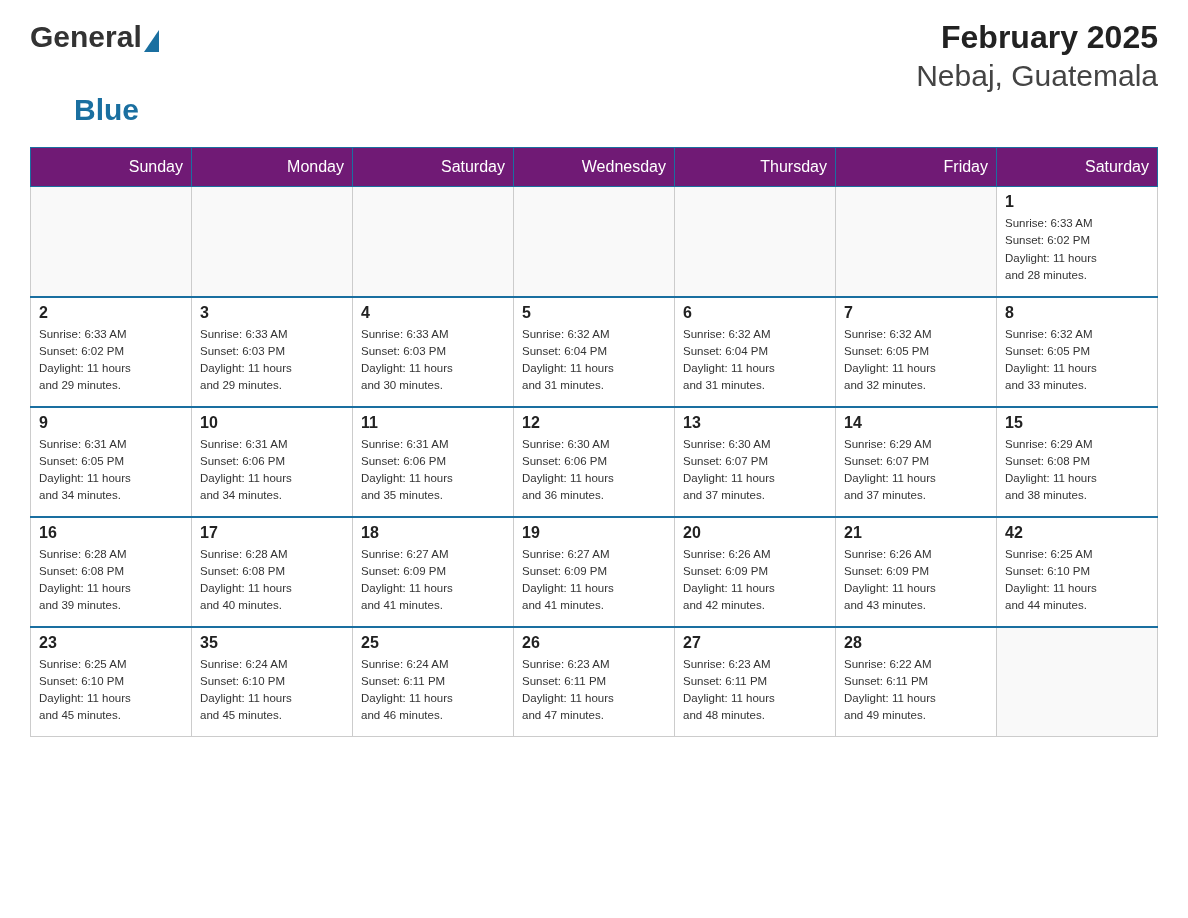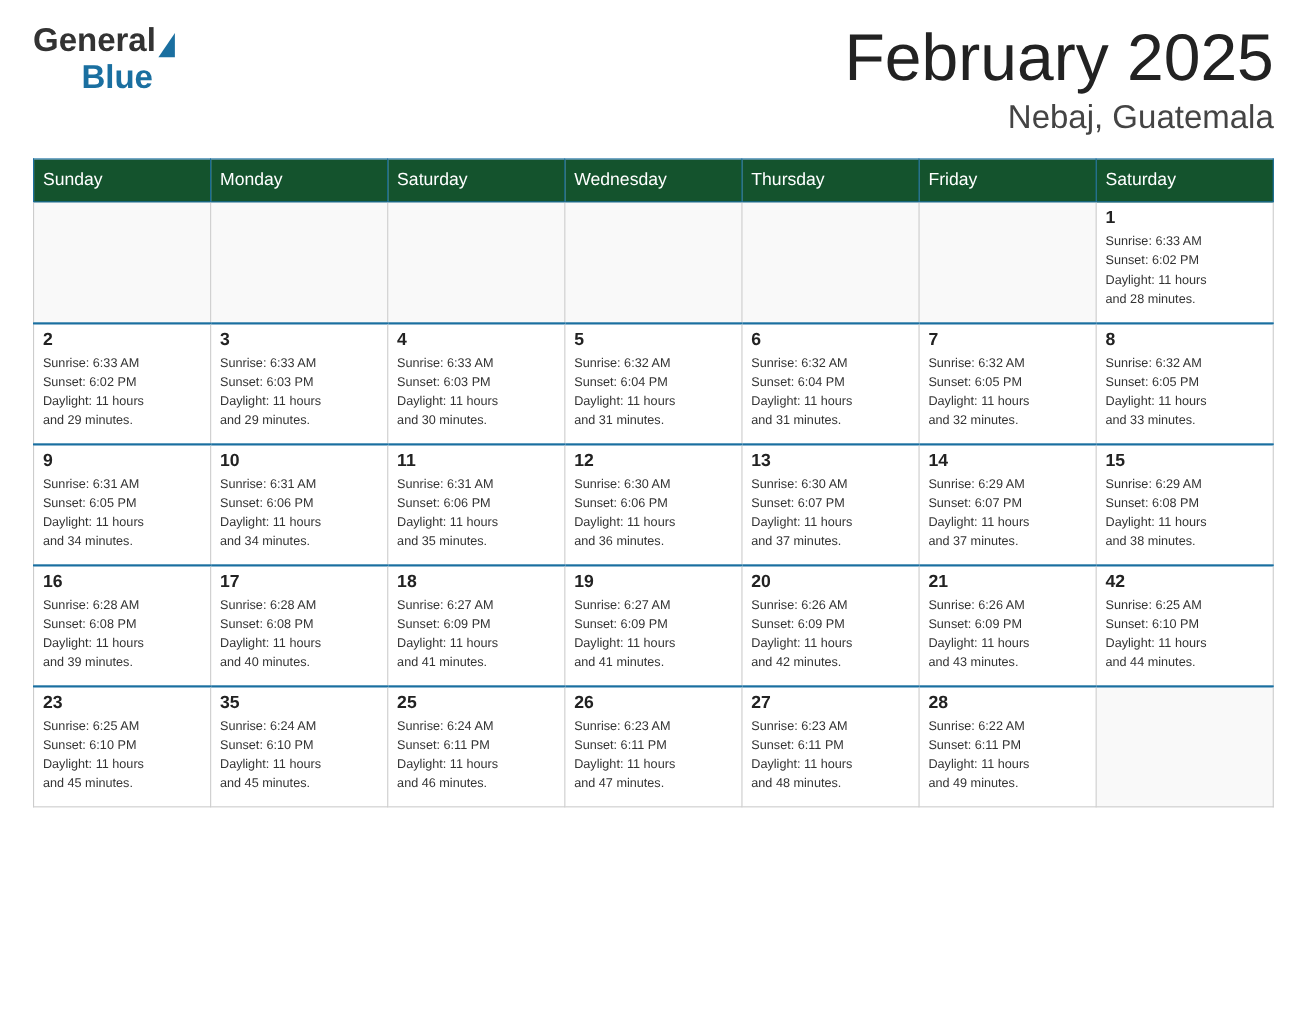--- a/index.html
+++ b/index.html
@@ -13,42 +13,42 @@
     .header {
       display: flex;
       justify-content: space-between;
       align-items: flex-start;
       margin-bottom: 20px;
     }
     .title-section {
       text-align: right;
     }
     .month-title {
-      font-size: 60px;
-      font-weight: normal;
+      font-size: 32px;
+      font-weight: bold;
       color: #222;
       line-height: 1.1;
     }
     .location {
       font-size: 30px;
       color: #444;
       margin-top: 4px;
     }
     .calendar {
       width: 100%;
       border-collapse: collapse;
       border: 1px solid #ccc;
     }
     .calendar th {
-      background: #14532d;
+      background: #701a75;
       color: #fff;
       font-size: 16px;
       font-weight: normal;
       padding: 10px 8px;
-      text-align: left;
+      text-align: right;
       border: 1px solid #1a6fa0;
     }
     .calendar td {
       vertical-align: top;
       padding: 6px 8px;
       border: 1px solid #ccc;
       width: 14.28%;
       min-height: 110px;
       height: 110px;
     }
@@ -65,20 +65,21 @@
     }
     .empty-cell {
       background: #f9f9f9;
     }
     .row-border td {
       border-top: 2px solid #1a6fa0;
     }
     .logo-container {
       display: flex;
       flex-direction: column;
+      gap: 39px;
     }
     .logo-line1 {
       display: flex;
       align-items: flex-end;
     }
     .logo-line2 {
       margin-left: 4px;
     }
   </style>
 </head>

